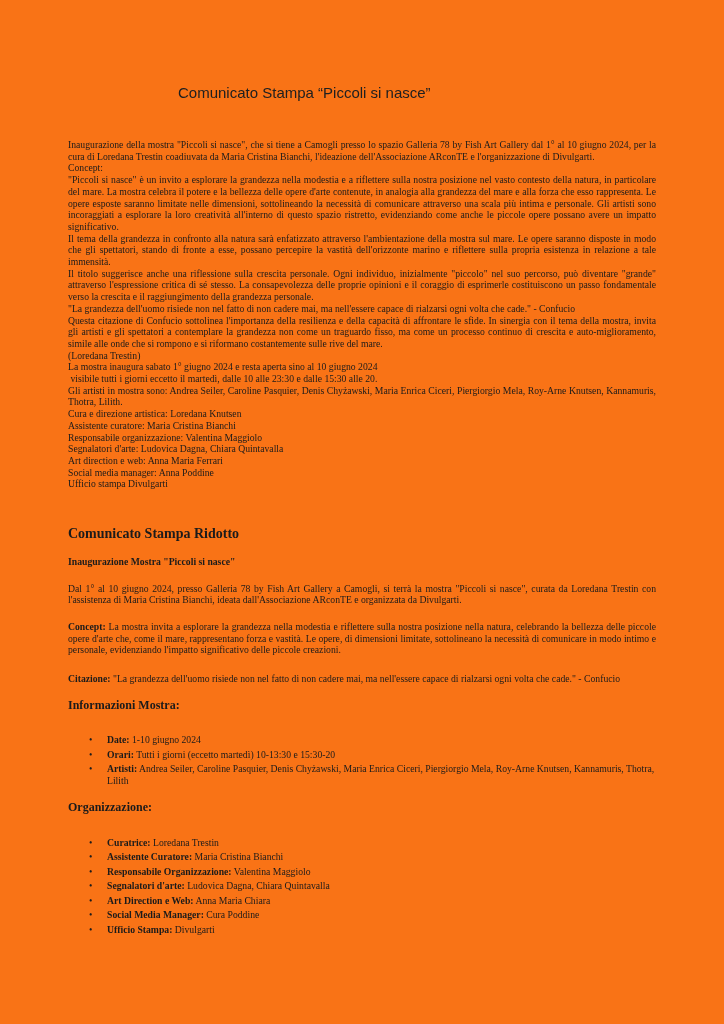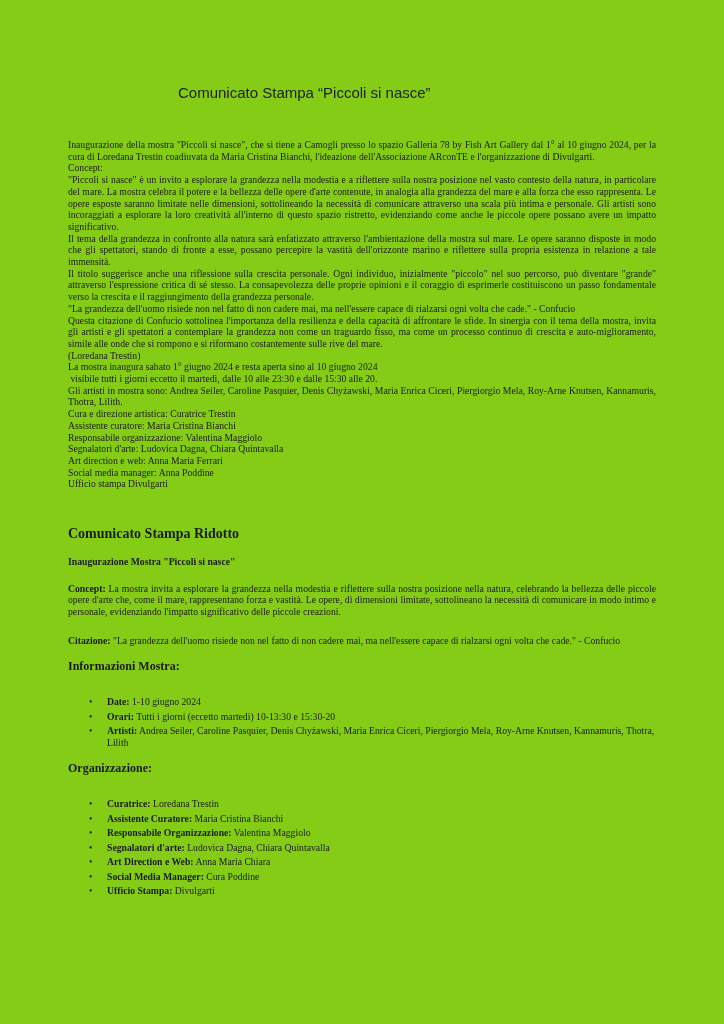--- a/index.html
+++ b/index.html
@@ -1,20 +1,20 @@
 <!DOCTYPE html>
 <html><head>
 <meta charset="utf-8">
 <style>
   html,body{margin:0;padding:0;}
   body{background:#ffffff;}
   .page{
     position:relative;
     width:724px;height:1024px;
-    background:#84cc16;
+    background:#f97316;
     color:#1b1b1b;
     font-family:"Liberation Serif",serif;
     font-size:9.7px;
     line-height:11.7px;
     overflow:hidden;
     text-decoration:underline;
   }
   .content{
     position:absolute;
     left:68px;top:0;width:588px;
@@ -74,33 +74,34 @@
       <p class="para">Concept:</p>
       <p class="para">"Piccoli si nasce" è un invito a esplorare la grandezza nella modestia e a riflettere sulla nostra posizione nel vasto contesto della natura, in particolare del mare. La mostra celebra il potere e la bellezza delle opere d'arte contenute, in analogia alla grandezza del mare e alla forza che esso rappresenta. Le opere esposte saranno limitate nelle dimensioni, sottolineando la necessità di comunicare attraverso una scala più intima e personale. Gli artisti sono incoraggiati a esplorare la loro creatività all'interno di questo spazio ristretto, evidenziando come anche le piccole opere possano avere un impatto significativo.</p>
       <p class="para">Il tema della grandezza in confronto alla natura sarà enfatizzato attraverso l'ambientazione della mostra sul mare. Le opere saranno disposte in modo che gli spettatori, stando di fronte a esse, possano percepire la vastità dell'orizzonte marino e riflettere sulla propria esistenza in relazione a tale immensità.</p>
       <p class="para">Il titolo suggerisce anche una riflessione sulla crescita personale. Ogni individuo, inizialmente "piccolo" nel suo percorso, può diventare "grande" attraverso l'espressione critica di sé stesso. La consapevolezza delle proprie opinioni e il coraggio di esprimerle costituiscono un passo fondamentale verso la crescita e il raggiungimento della grandezza personale.</p>
       <p class="para">"La grandezza dell'uomo risiede non nel fatto di non cadere mai, ma nell'essere capace di rialzarsi ogni volta che cade." - Confucio</p>
       <p class="para">Questa citazione di Confucio sottolinea l'importanza della resilienza e della capacità di affrontare le sfide. In sinergia con il tema della mostra, invita gli artisti e gli spettatori a contemplare la grandezza non come un traguardo fisso, ma come un processo continuo di crescita e auto-miglioramento, simile alle onde che si rompono e si riformano costantemente sulle rive del mare.</p>
       <p class="para">(Loredana Trestin)</p>
       <p class="para">La mostra inaugura sabato 1° giugno 2024 e resta aperta sino al 10 giugno 2024</p>
       <p class="para pre"> visibile tutti i giorni eccetto il martedì, dalle 10 alle 23:30 e dalle 15:30 alle 20.</p>
       <p class="para">Gli artisti in mostra sono: Andrea Seiler, Caroline Pasquier, Denis Chyżawski, Maria Enrica Ciceri, Piergiorgio Mela, Roy-Arne Knutsen, Kannamuris, Thotra, Lilith.</p>
-      <p class="para">Cura e direzione artistica: Curatrice Trestin</p>
+      <p class="para">Cura e direzione artistica: Loredana Knutsen</p>
       <p class="para">Assistente curatore: Maria Cristina Bianchi</p>
       <p class="para">Responsabile organizzazione: Valentina Maggiolo</p>
       <p class="para">Segnalatori d'arte: Ludovica Dagna, Chiara Quintavalla</p>
       <p class="para">Art direction e web: Anna Maria Ferrari</p>
       <p class="para">Social media manager: Anna Poddine</p>
       <p class="para">Ufficio stampa Divulgarti</p>
     </div>
 
     <div>
       <h2 class="sec">Comunicato Stampa Ridotto</h2>
       <h3 class="sub">Inaugurazione Mostra "Piccoli si nasce"</h3>
 
+      <p class="spaced">Dal 1° al 10 giugno 2024, presso Galleria 78 by Fish Art Gallery a Camogli, si terrà la mostra "Piccoli si nasce", curata da Loredana Trestin con l'assistenza di Maria Cristina Bianchi, ideata dall'Associazione ARconTE e organizzata da Divulgarti.</p>
 
       <p class="spaced"><span class="b">Concept:</span><span> La mostra invita a esplorare la grandezza nella modestia e riflettere sulla nostra posizione nella natura, celebrando la bellezza delle piccole opere d'arte che, come il mare, rappresentano forza e vastità. Le opere, di dimensioni limitate, sottolineano la necessità di comunicare in modo intimo e personale, evidenziando l'impatto significativo delle piccole creazioni.</span></p>
 
       <p class="spaced-lg"><span class="b">Citazione:</span><span> "La grandezza dell'uomo risiede non nel fatto di non cadere mai, ma nell'essere capace di rialzarsi ogni volta che cade." - Confucio</span></p>
 
       <h4 class="list-head">Informazioni Mostra:</h4>
       <ul class="blist">
         <li><span class="bullet">•</span><span class="b">Date:</span><span> 1-10 giugno 2024</span></li>
         <li><span class="bullet">•</span><span class="b">Orari:</span><span> Tutti i giorni (eccetto martedì) 10-13:30 e 15:30-20</span></li>
         <li><span class="bullet">•</span><span class="b">Artisti:</span><span> Andrea Seiler, Caroline Pasquier, Denis Chyżawski, Maria Enrica Ciceri, Piergiorgio Mela, Roy-Arne Knutsen, Kannamuris, Thotra, Lilith</span></li>

